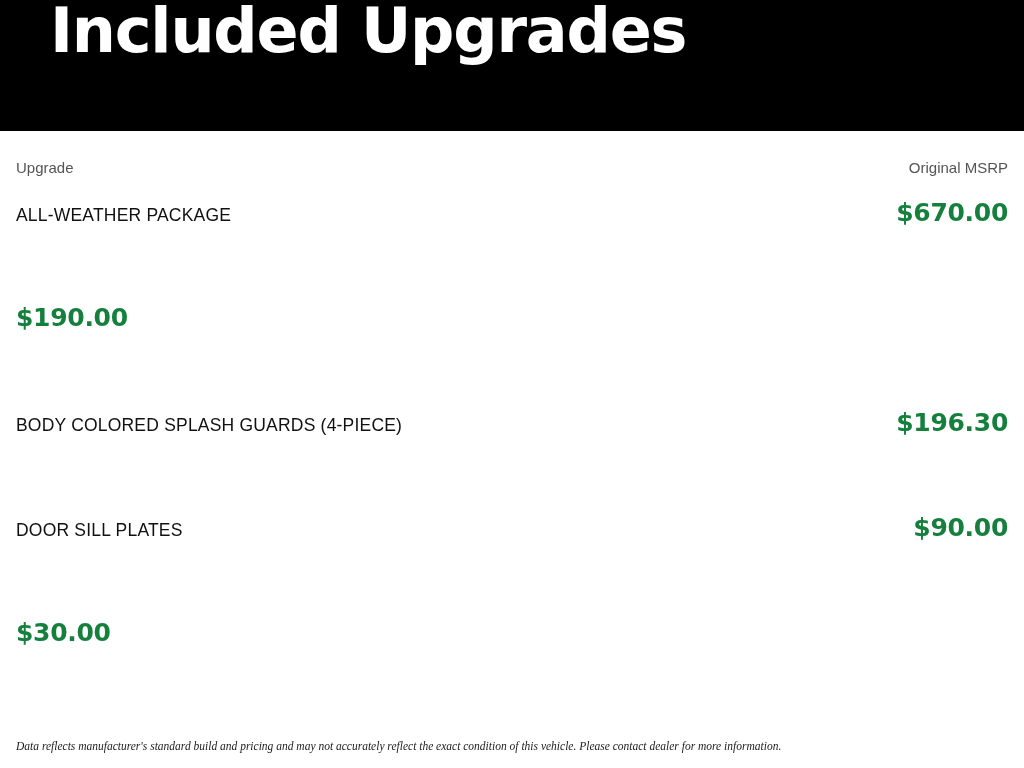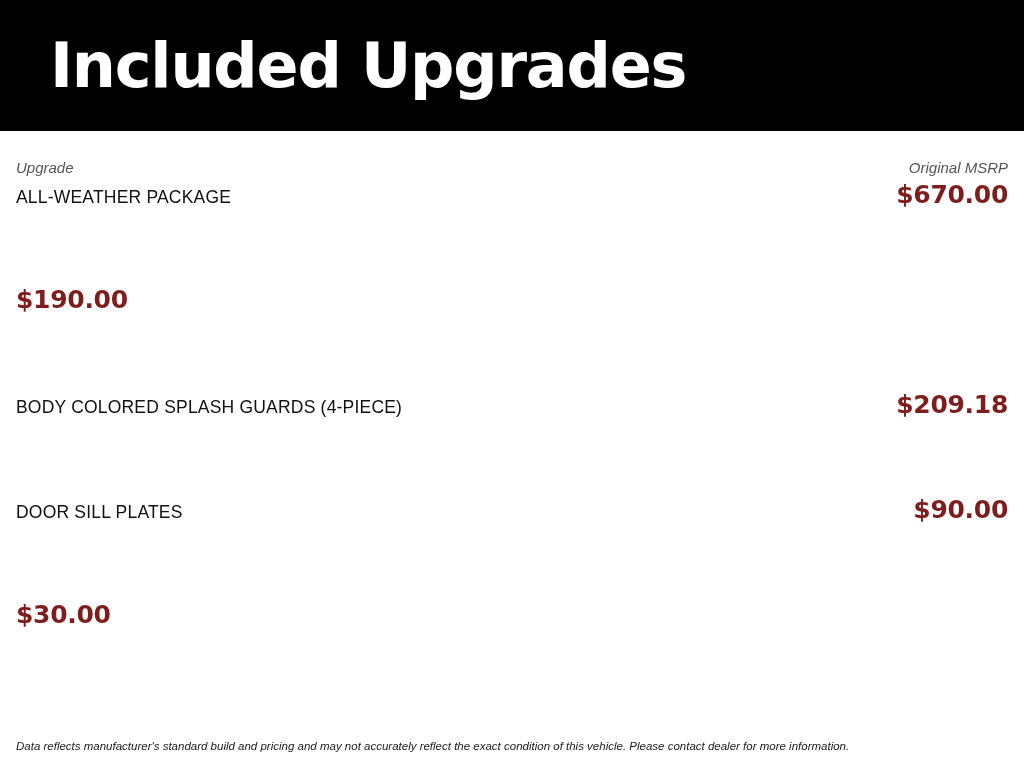--- a/index.html
+++ b/index.html
@@ -21,21 +21,21 @@
     background: #ffffff;
     display: flex;
     flex-direction: column;
   }
   
   .header {
     background: #000000;
     height: 131px;
     min-height: 131px;
     display: flex;
-    align-items: center;
+    align-items: flex-start;
     padding-left: 50px;
     box-sizing: border-box;
   }
   .header-title {
     color: #ffffff;
     font-size: 62px;
     font-weight: bold;
     letter-spacing: -1.2px;
     line-height: 1;
     font-family: "DejaVu Sans", sans-serif;
@@ -46,22 +46,21 @@
     padding: 0 16px 0 16px;
     box-sizing: border-box;
     display: flex;
     flex-direction: column;
   }
   .col-head {
     display: flex;
     justify-content: space-between;
     align-items: baseline;
     margin-top: 28px;
-    margin-bottom: 4px;
-    font-style: italic;
+    margin-bottom: 22px;
   }
   .col-head span {
     font-size: 15px;
     color: #555555;
     font-family: "Liberation Sans", sans-serif;
   }
   .rows {
   }
   .row {
     display: flex;
@@ -72,35 +71,35 @@
   .row-label {
     font-size: 17.5px;
     letter-spacing: 0.2px;
     color: #111111;
     font-family: "Liberation Sans", sans-serif;
     white-space: nowrap;
   }
   .row-price {
     font-size: 25px;
     font-weight: bold;
-    color: #7f1d1d;
+    color: #15803d;
     font-family: "DejaVu Sans", sans-serif;
     letter-spacing: -0.3px;
     white-space: nowrap;
   }
   
   .footer {
     padding: 0 16px 14px 16px;
     box-sizing: border-box;
   }
   .disclaimer {
     font-size: 11.5px;
     font-style: italic;
     color: #1a1a1a;
-    font-family: Liberation Sans, sans-serif;
+    font-family: Liberation Serif, serif;
     line-height: 1.3;
   }
 </style>
 </head>
 <body>
 
 <div class="page">
 
   <div class="header">
     <div class="header-title">Included Upgrades</div>
@@ -119,21 +118,21 @@
         <div class="row-label">ALL-WEATHER PACKAGE</div>
         <div class="row-price">$670.00</div>
       </div>
 
       <div class="row">
         <div class="row-price">$190.00</div>
       </div>
 
       <div class="row">
         <div class="row-label">BODY COLORED SPLASH GUARDS (4-PIECE)</div>
-        <div class="row-price">$209.18</div>
+        <div class="row-price">$196.30</div>
       </div>
 
       <div class="row">
         <div class="row-label">DOOR SILL PLATES</div>
         <div class="row-price">$90.00</div>
       </div>
 
       <div class="row">
         <div class="row-price">$30.00</div>
       </div>

